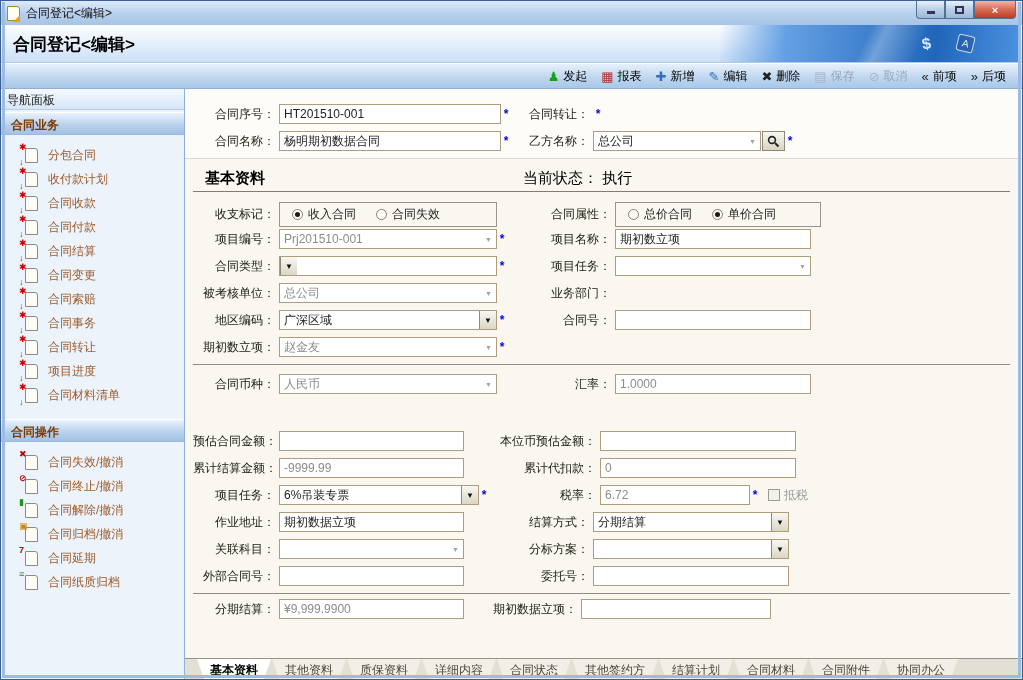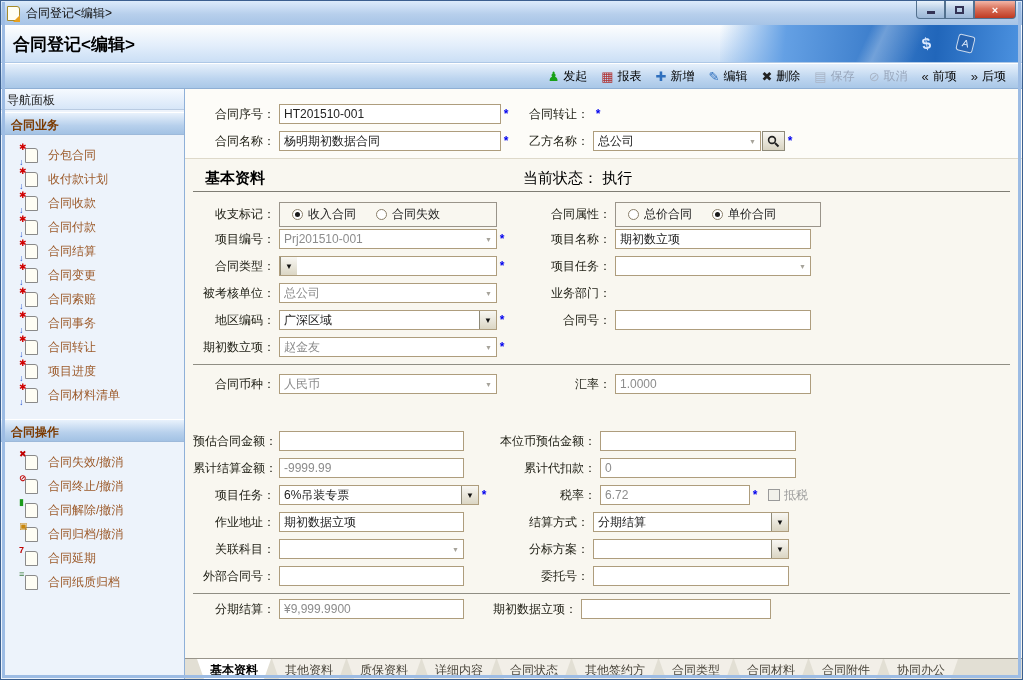--- a/index.html
+++ b/index.html
@@ -478,20 +478,20 @@
 
       </div>
 
       <div class="tabbar">
           <div class="tab sel">基本资料</div>
           <div class="tab">其他资料</div>
           <div class="tab">质保资料</div>
           <div class="tab">详细内容</div>
           <div class="tab">合同状态</div>
           <div class="tab">其他签约方</div>
-          <div class="tab">合同类型</div>
+          <div class="tab">结算计划</div>
           <div class="tab">合同材料</div>
           <div class="tab">合同附件</div>
           <div class="tab">协同办公</div>
         </div>
     </div>
   </div>
 </div>
 
 </body></html>

